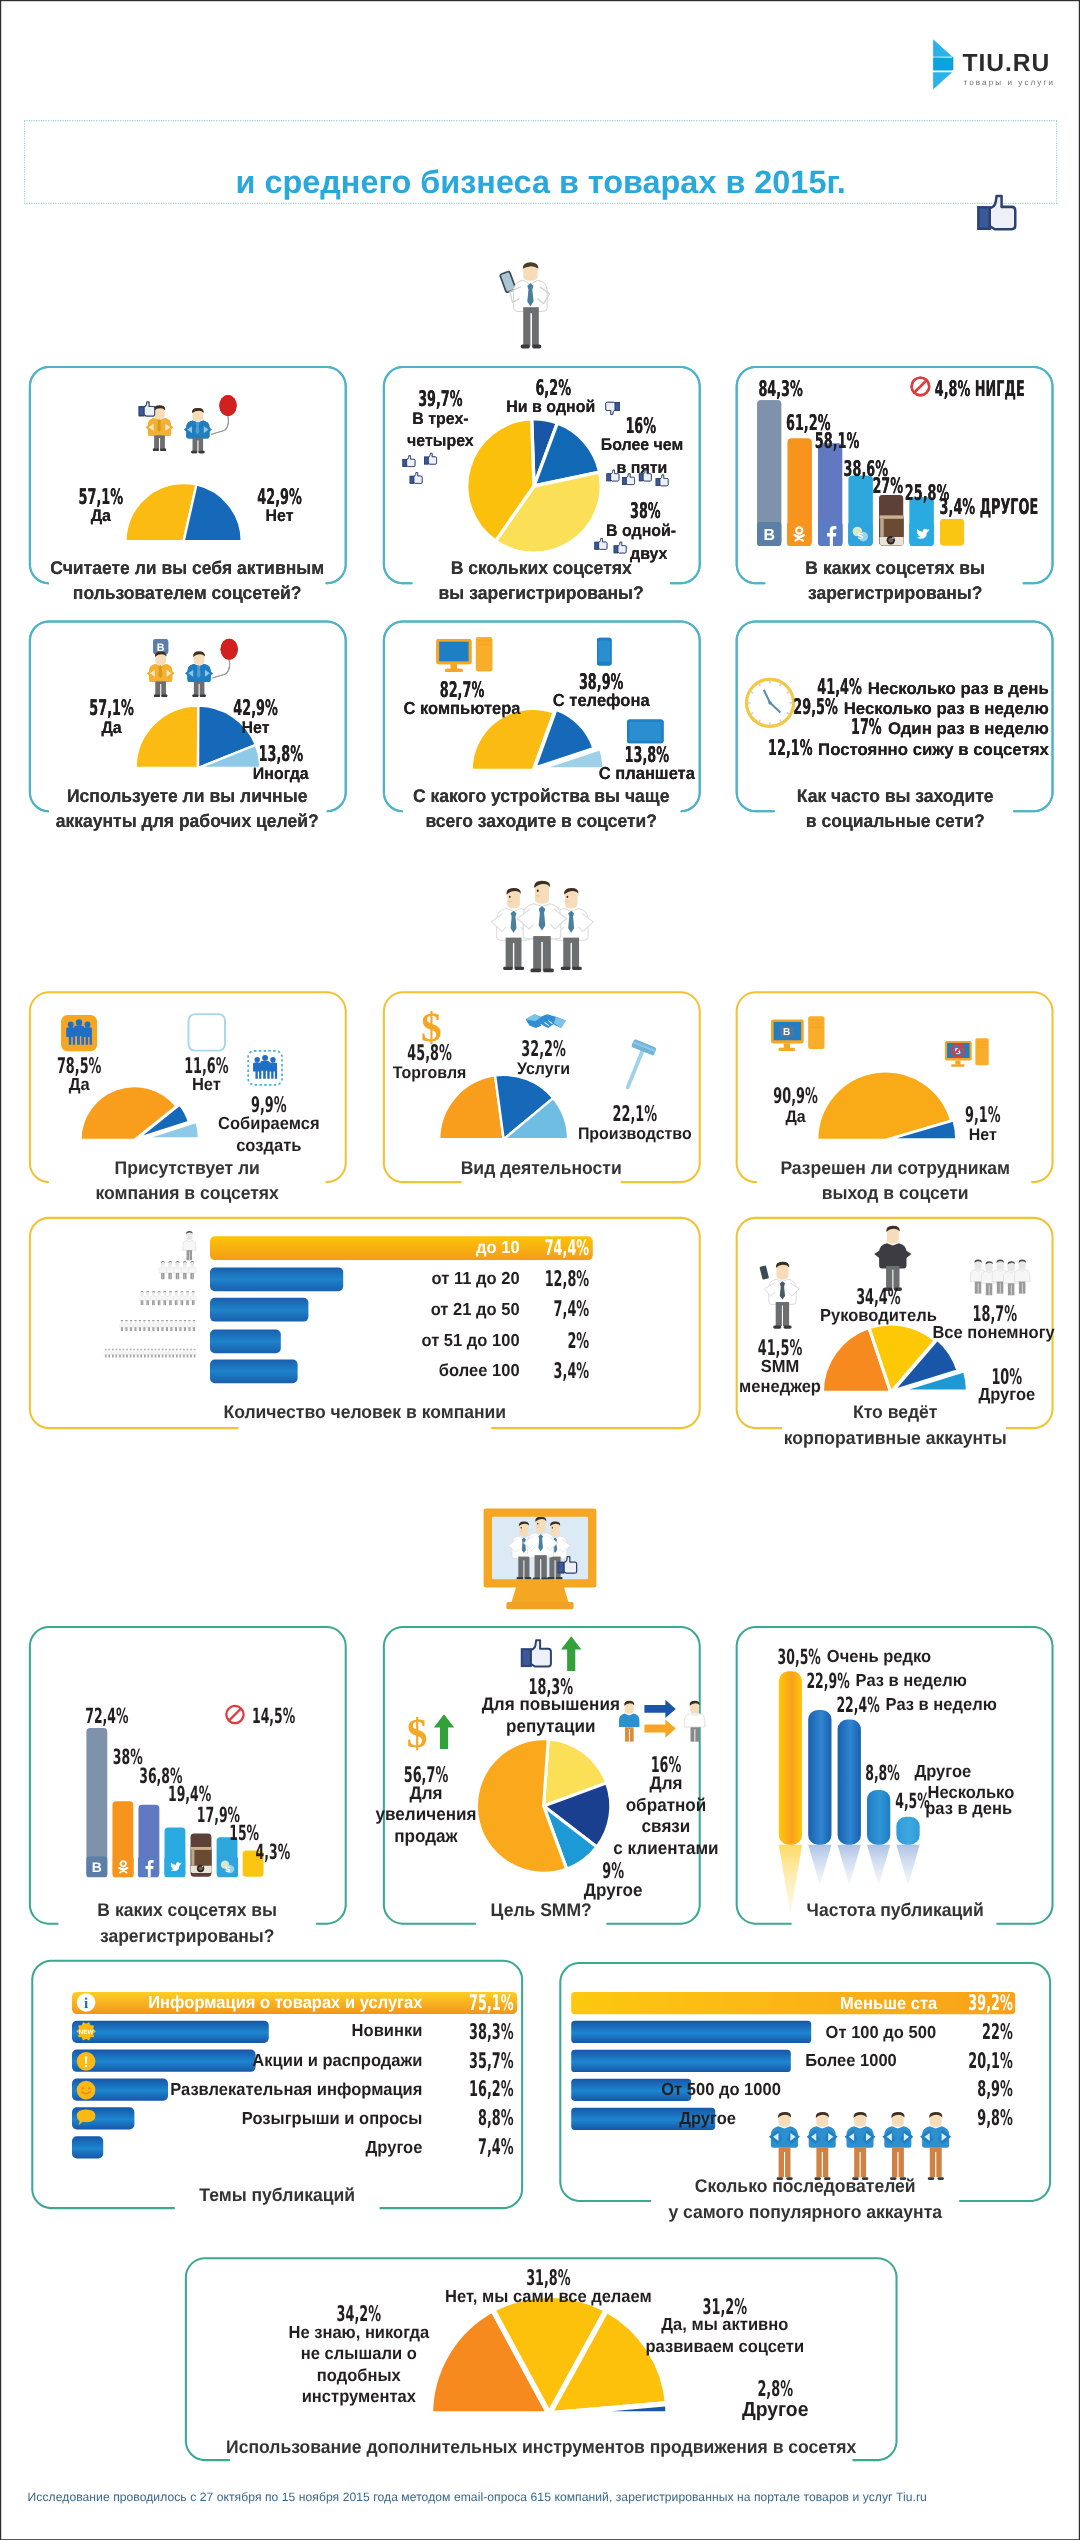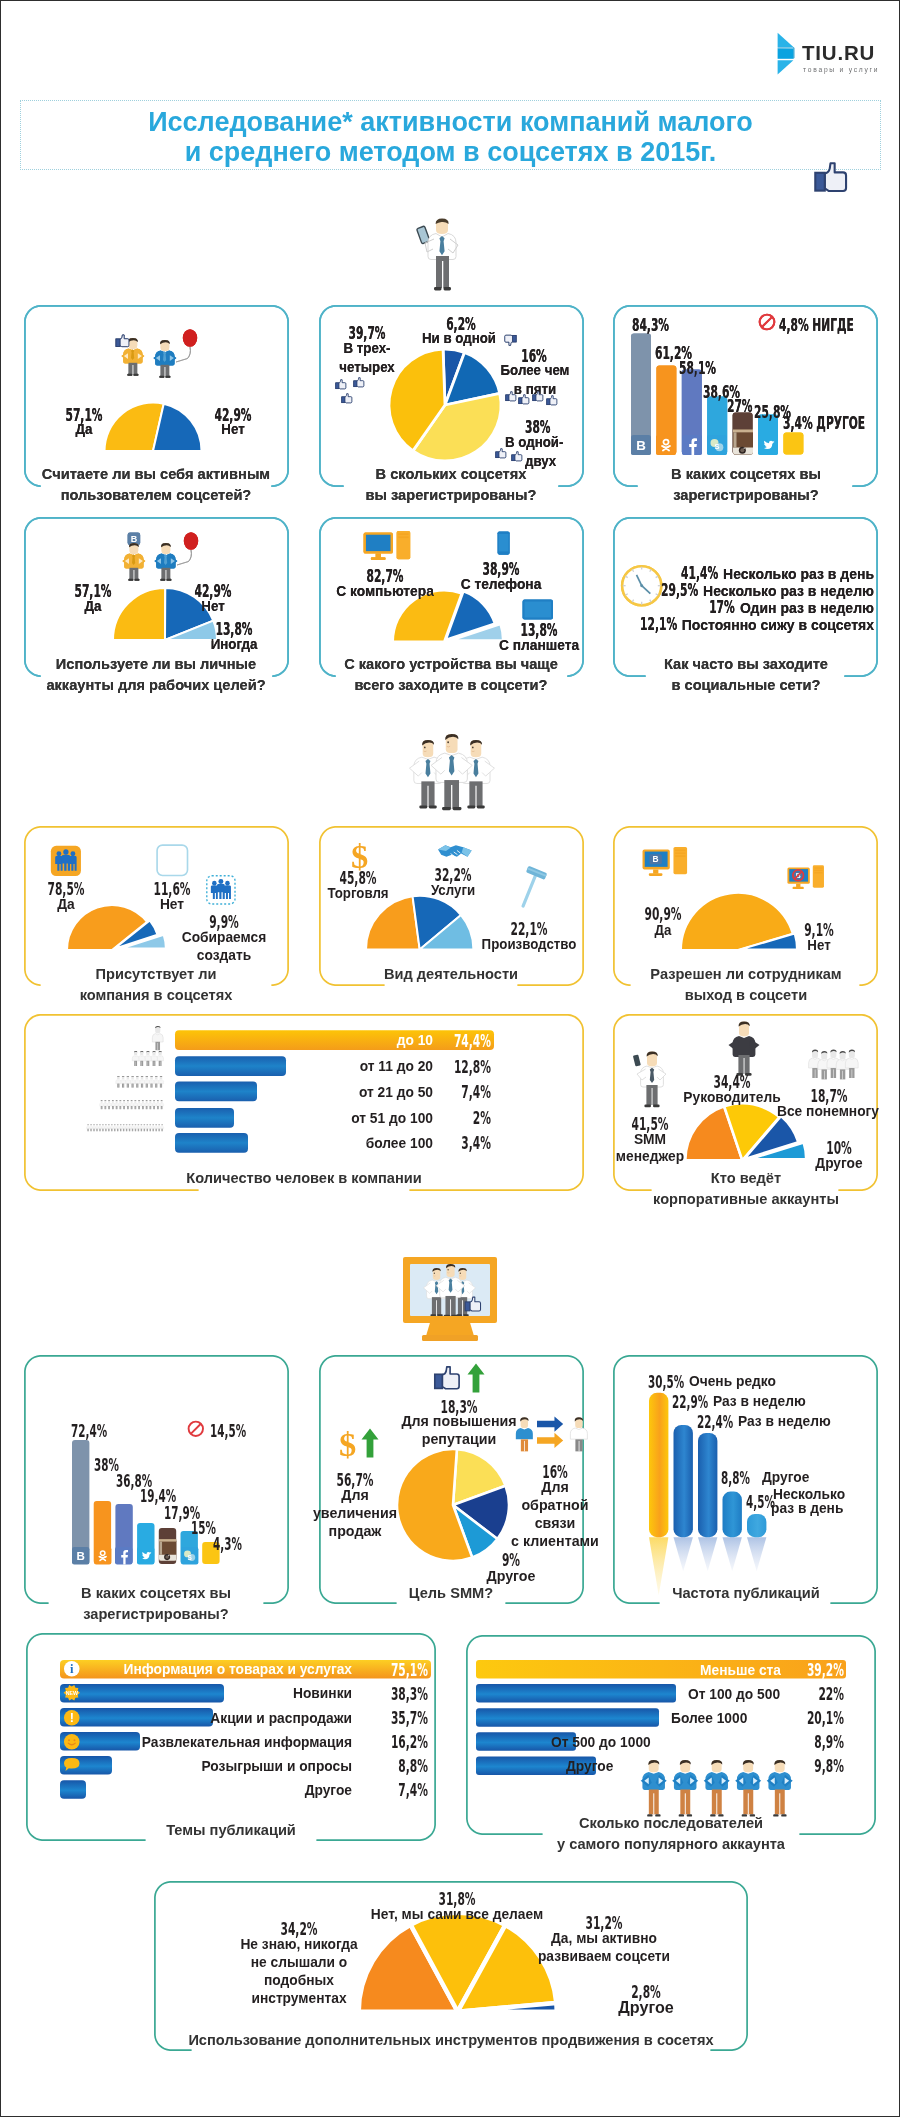--- a/index.html
+++ b/index.html
@@ -19,22 +19,21 @@
 <path d="M0.6 0.8 L16.4 15.0 L0.6 15.0 Z" fill="#2ab3e8"></path>
 <path d="M0.6 16.4 L16.4 16.4 L16.4 26.8 L0.6 26.8 Z" fill="#0aa3e0"></path>
 <path d="M0.6 28.2 L16.4 28.2 L0.6 42.6 Z" fill="#2ab3e8"></path>
 <path d="M16.4 15.0 L17.4 16.0 L17.4 26.0 L16.4 26.8 Z" fill="#0590c8"></path>
 <path d="M0.6 15.0 L16.4 15.0 L17.4 16.0 L0.6 16.4 Z" fill="#0c96cf" opacity="0.55"></path>
 </svg>
 <div class="abs" style="left:25px;top:10px;font-size:20.5px;line-height:21px;font-weight:bold;letter-spacing:0.8px;color:#2b2b2b;font-family:'Liberation Sans',sans-serif;">TIU.RU</div>
 <div class="abs" style="left:26px;top:33px;font-size:6.7px;line-height:9px;letter-spacing:1.75px;white-space:nowrap;color:#6d6e70;font-family:'Liberation Sans',sans-serif;">товары и услуги</div>
 </div>
 <div class="abs" style="left:19px;top:99px;width:861px;height:70px;border:1.6px dotted #9fd0dd;box-sizing:border-box;"></div>
-<div class="abs" style="left:19px;top:106px;width:861px;text-align:center;font-size:27px;line-height:31px;font-weight:bold;color:#29a8dc;">Исследование* активности компаний малого</div>
-<div class="abs" style="left:19px;top:136px;width:861px;text-align:center;font-size:27px;line-height:31px;font-weight:bold;color:#29a8dc;">и среднего методом в соцсетях в 2015г.</div>
+<div class="abs" style="left:19px;top:136px;width:861px;text-align:center;font-size:27px;line-height:31px;font-weight:bold;color:#29a8dc;">и среднего бизнеса в товарах в 2015г.</div>
 <svg class="abs" style="left:812.0px;top:160.0px;" width="38.0" height="36.1" viewBox="0 0 20 19">
       <g transform="">
         <path d="M9.2 1.2 L11.4 1.2 L11.4 6.0 L15.8 6.0 q1.6 0 1.6 1.6 l0 6.6 q0 1.6-1.6 1.6 L8.4 15.8 L6.2 14.4 L6.2 6.6 q2.2-0.6 2.6-2.6 z" fill="#eef0f7" stroke="#2e4270" stroke-width="1.1" stroke-linejoin="round"></path>
         <rect x="1.2" y="6.2" width="5" height="9.4" fill="#3b5998" stroke="#2e4270" stroke-width="1.1"></rect>
       </g>
     </svg>
 <svg class="abs" style="left:411.0px;top:218.0px;" width="46.0" height="72.0" viewBox="0 0 46 72">
       <g stroke="#cfcfcf" stroke-width="0.8">
         <rect x="7" y="8" width="8.5" height="16" rx="1.6" fill="#a9c6d4" transform="rotate(-20 11 16)" stroke="#3c4a52" stroke-width="1.4"></rect>
         <path d="M24 4 q0-4 6-4 q6 0 6 4 l0 7 q0 4-6 4 q-6 0-6-4 z" fill="#f6dcb8" stroke="none"></path>
@@ -1861,13 +1860,14 @@
 <div class="abs num" style="left:603.0px;top:1912.0px;font-size:18.0px;line-height:19.1px;color:#231f20;transform:translateX(-50%) scaleX(0.660);transform-origin:center top;white-space:nowrap;">31,2%</div>
 <div class="abs lbl" style="left:493.0px;top:1929.0px;width:220px;text-align:center;font-size:14.5px;line-height:17.1px;font-weight:bold;color:#231f20;transform:scaleX(0.950);transform-origin:center top;">Да, мы активно</div>
 <div class="abs lbl" style="left:488.0px;top:1947.0px;width:230px;text-align:center;font-size:14.5px;line-height:17.1px;font-weight:bold;color:#231f20;transform:scaleX(0.950);transform-origin:center top;">развиваем соцсети</div>
 <div class="abs num" style="left:645.0px;top:1981.0px;font-size:18.0px;line-height:19.1px;color:#231f20;transform:translateX(-50%) scaleX(0.660);transform-origin:center top;white-space:nowrap;">2,8%</div>
 <div class="abs lbl" style="left:570.0px;top:1997.0px;width:150px;text-align:center;font-size:17.0px;line-height:20.1px;font-weight:bold;color:#231f20;transform:scaleX(0.950);transform-origin:center top;">Другое</div>
 <div class="abs ct" style="left:450px;top:2028px;width:0;">
       <div style="position:absolute;left:-300px;top:0;width:600px;text-align:center;font-size:15.3px;line-height:21.0px;font-weight:bold;color:#333;transform:scaleX(0.955);transform-origin:center top;">
         <div>Использование дополнительных инструментов продвижения в сосетях</div>
       </div>
     </div>
+<div class="abs" style="left:22px;top:2075px;width:856px;font-size:10.1px;line-height:12px;color:#35688f;font-family:'Liberation Sans',sans-serif;letter-spacing:0.05px;">Исследование проводилось с 27 октября по 15 ноября 2015 года методом email-опроса 615 компаний, зарегистрированных на портале товаров и услуг Tiu.ru</div>
   </div>
 
 </body></html>

